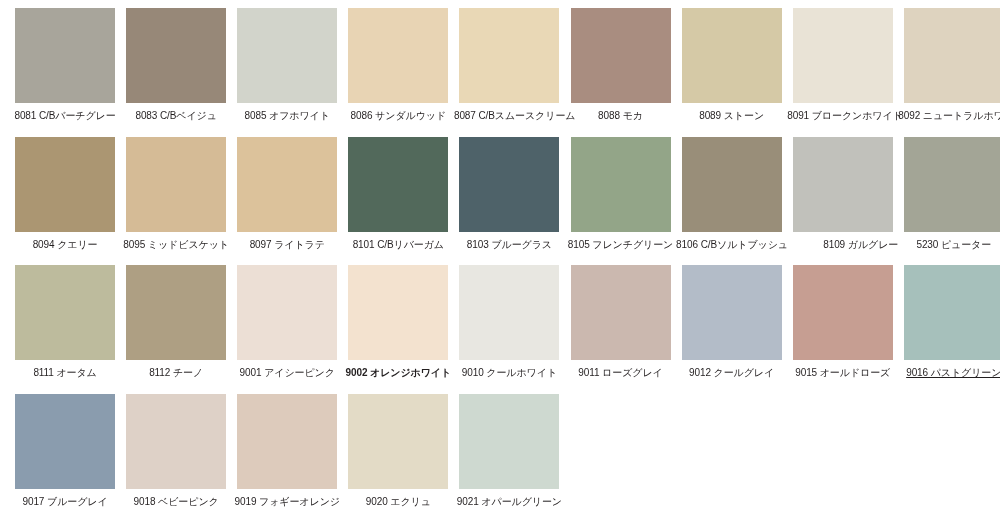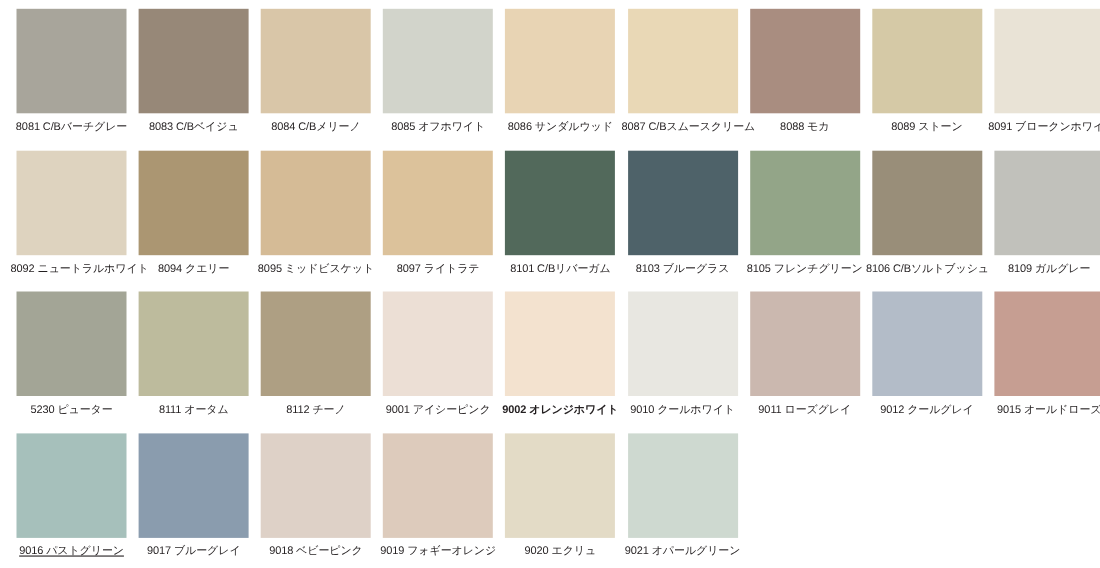--- a/index.html
+++ b/index.html
@@ -60,24 +60,20 @@
 <div id="swatch-grid">
     <div class="swatch-cell">
       <div class="swatch-chip" style="background-color: rgb(168, 165, 155);"></div>
       <div class="swatch-label" style="color: rgb(35, 31, 32);">8081 C/Bバーチグレー</div>
     </div>
     <div class="swatch-cell">
       <div class="swatch-chip" style="background-color: rgb(151, 136, 120);"></div>
       <div class="swatch-label" style="color: rgb(35, 31, 32);">8083 C/Bベイジュ</div>
     </div>
     <div class="swatch-cell">
-      <div class="swatch-chip" style="background-color: rgb(217, 198, 168);"></div>
-      <div class="swatch-label" style="color: rgb(35, 31, 32);">8084 C/Bメリーノ</div>
-    </div>
-    <div class="swatch-cell">
       <div class="swatch-chip" style="background-color: rgb(210, 212, 203);"></div>
       <div class="swatch-label" style="color: rgb(35, 31, 32);">8085 オフホワイト</div>
     </div>
     <div class="swatch-cell">
       <div class="swatch-chip" style="background-color: rgb(232, 212, 180);"></div>
       <div class="swatch-label" style="color: rgb(35, 31, 32);">8086 サンダルウッド</div>
     </div>
     <div class="swatch-cell">
       <div class="swatch-chip" style="background-color: rgb(233, 216, 182);"></div>
       <div class="swatch-label" style="color: rgb(35, 31, 32);">8087 C/Bスムースクリーム</div>
@@ -121,21 +117,21 @@
     <div class="swatch-cell">
       <div class="swatch-chip" style="background-color: rgb(147, 165, 136);"></div>
       <div class="swatch-label" style="color: rgb(35, 31, 32);">8105 フレンチグリーン</div>
     </div>
     <div class="swatch-cell">
       <div class="swatch-chip" style="background-color: rgb(153, 142, 121);"></div>
       <div class="swatch-label" style="color: rgb(35, 31, 32);">8106 C/Bソルトブッシュ</div>
     </div>
     <div class="swatch-cell">
       <div class="swatch-chip" style="background-color: rgb(193, 193, 187);"></div>
-      <div class="swatch-label" style="color: rgb(35, 31, 32);">8109 ガルグレー</div>
+      <div class="swatch-label" style="color: rgb(35, 31, 32); text-align: right;">8109 ガルグレー</div>
     </div>
     <div class="swatch-cell">
       <div class="swatch-chip" style="background-color: rgb(163, 165, 150);"></div>
       <div class="swatch-label" style="color: rgb(35, 31, 32);">5230 ピューター</div>
     </div>
     <div class="swatch-cell">
       <div class="swatch-chip" style="background-color: rgb(189, 187, 157);"></div>
       <div class="swatch-label" style="color: rgb(35, 31, 32);">8111 オータム</div>
     </div>
     <div class="swatch-cell">

